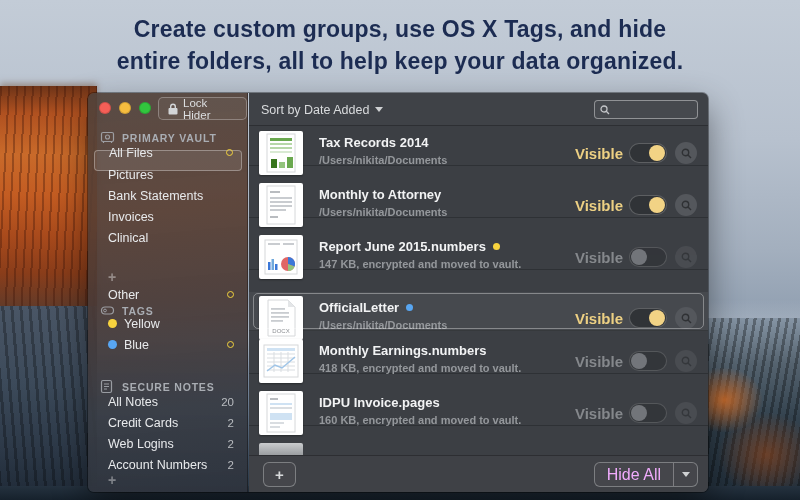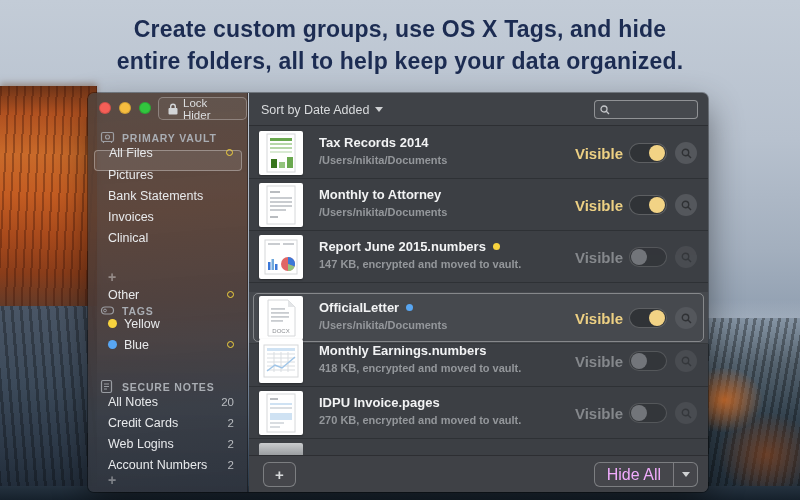--- a/index.html
+++ b/index.html
@@ -71,21 +71,21 @@
       gap:6px; color:#d9dbdd; font-size:12.5px; }
   .caret-down { width:0; height:0; border-left:4px solid transparent; border-right:4px solid transparent;
       border-top:5px solid #cfd1d3; }
   .search { position:absolute; right:10px; top:7px; width:104px; height:19px;
       border:1px solid rgba(255,255,255,.4); border-radius:4px; background:rgba(255,255,255,.04);
       display:flex; align-items:center; padding:0 5px; gap:4px; }
   .search input { flex:1; min-width:0; border:none; outline:none; background:transparent;
       color:#e8e8e8; font-size:11px; font-family:"Liberation Sans",sans-serif; }
 
   .list { position:absolute; left:0; top:34px; width:459px; height:328px; overflow:hidden; }
-  .file-row { position:absolute; left:0; width:459px; height:52px; border-bottom:1px solid rgba(0,0,0,.22); }
+  .file-row { position:absolute; left:0; width:459px; height:39px; border-bottom:1px solid rgba(0,0,0,.22); }
   .file-row.selected { background:rgba(255,255,255,.055);margin-top:9px; }
   .file-row.selected::after { content:""; position:absolute; inset:1px 4px; border:1px solid rgba(255,255,255,.35); border-radius:5px; pointer-events:none; }
   .thumb { position:absolute; left:10px; top:4px; width:44px; height:44px; background:#fff;
       border-radius:2px; box-shadow:0 1px 2px rgba(0,0,0,.35); overflow:hidden; }
   .f-title { position:absolute; left:70px; top:8px; font-size:13px; color:#f2f3f4; font-weight:600;
       display:flex; align-items:center; gap:7px; }
   .f-sub { position:absolute; left:70px; top:27px; font-size:11px; color:#94979b;font-weight:bold; }
   .fdot { width:7px; height:7px; border-radius:50%; display:inline-block; }
   .fdot.y{ background:#f7d33e; } .fdot.b{ background:#58a6f2; }
   .vis { position:absolute; right:85px; top:0; height:52px; display:flex; align-items:center;
@@ -408,21 +408,21 @@
               <rect x="11" y="12" width="22" height="2" fill="#cfe2f3"></rect>
               <rect x="11" y="16" width="22" height="2" fill="#d9dde1"></rect>
               <rect x="11" y="22" width="22" height="7" fill="#cfe2f3"></rect>
               <rect x="11" y="31" width="14" height="2" fill="#d9dde1"></rect>
               <rect x="11" y="35" width="10" height="2" fill="#d9dde1"></rect>
             </svg>
         </div>
         <div class="f-title">
             <span>IDPU Invoice.pages</span>
           </div>
-        <div class="f-sub">270 KB, encrypted and moved to vault.</div>
+        <div class="f-sub">160 KB, encrypted and moved to vault.</div>
         <div class="vis off">Visible</div>
         <div class="toggle off">
             <div class="knob"></div>
           </div>
         <div class="mag-btn dim">
           <svg width="11" height="11" viewBox="0 0 11 11">
               <circle cx="4.5" cy="4.5" r="3.2" fill="none" stroke="#2f3134" stroke-width="1.4"></circle>
               <path d="M7 7l3 3" stroke="#2f3134" stroke-width="1.4"></path>
             </svg>
         </div>

